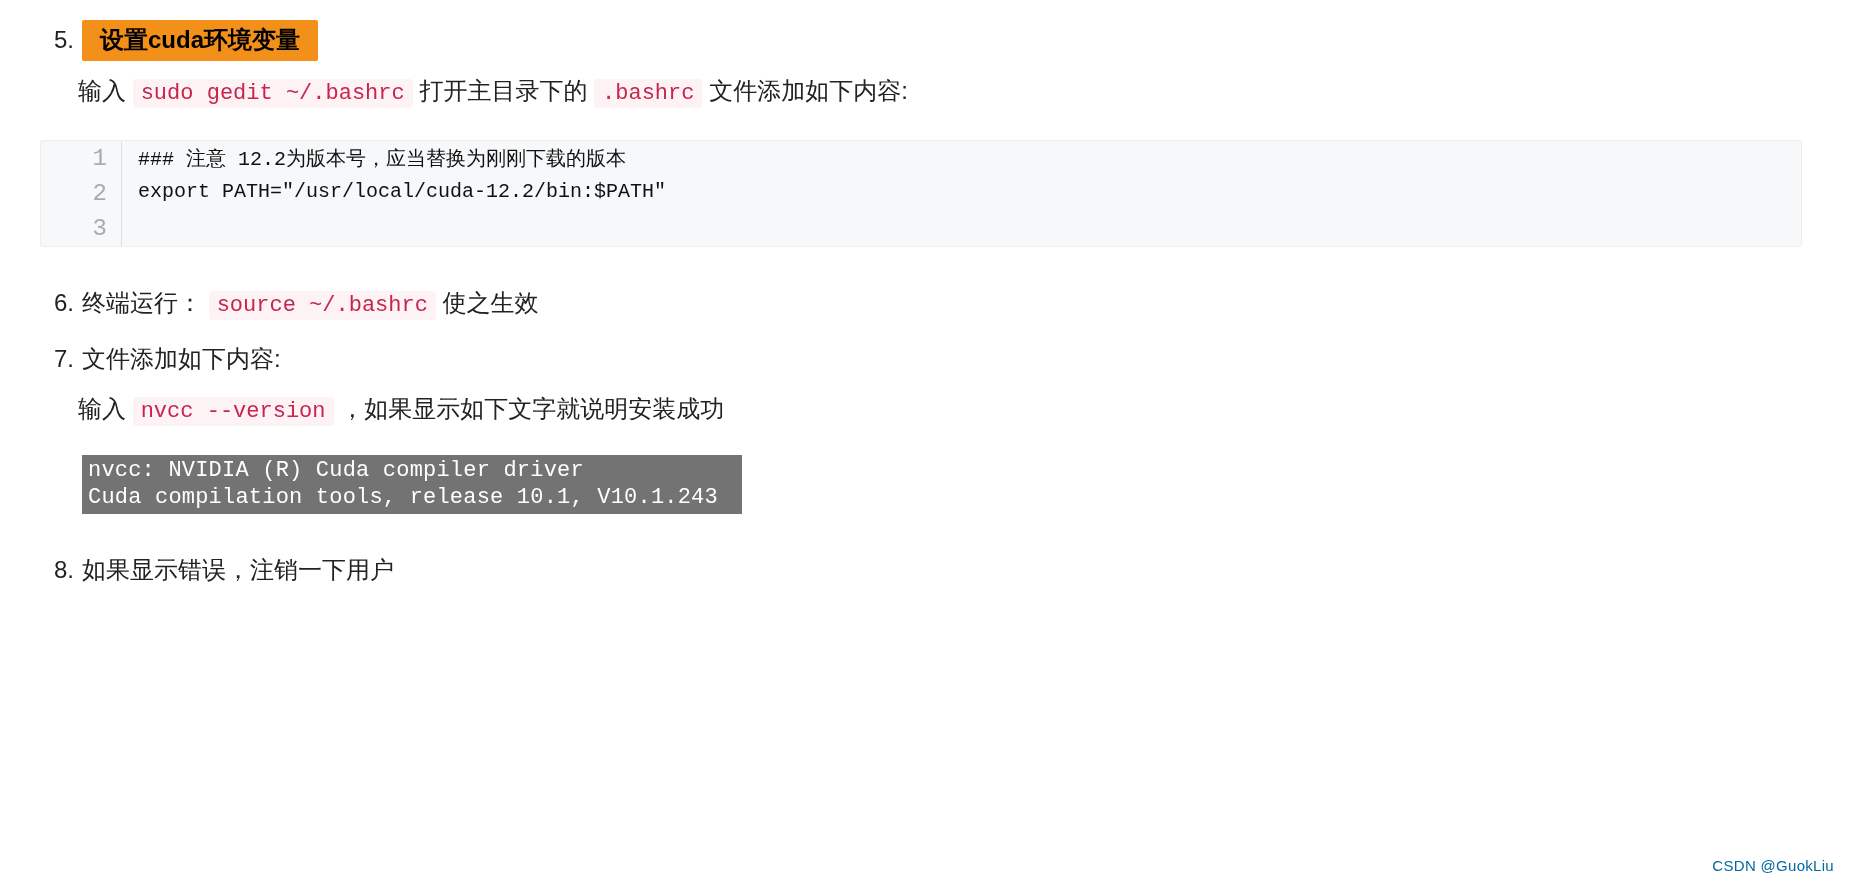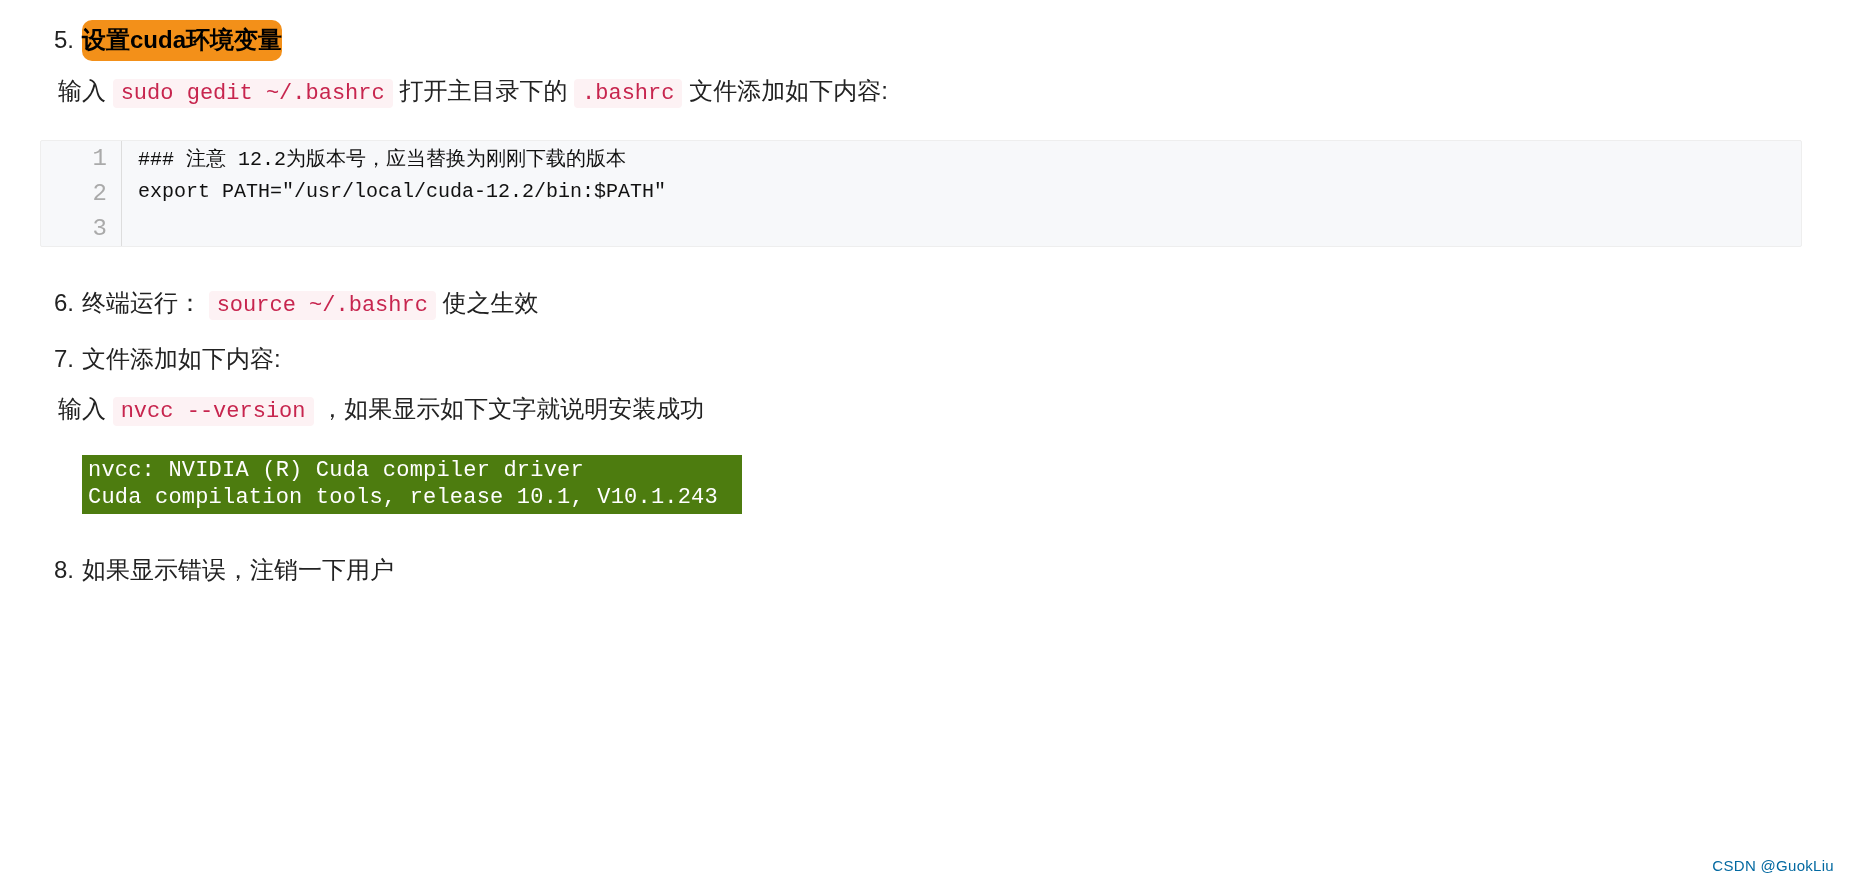--- a/index.html
+++ b/index.html
@@ -35,30 +35,30 @@
     text-align: right;
     margin-right: 8px;
     color: #222;
     flex: 0 0 auto;
   }
   .li-body {
     flex: 1 1 auto;
   }
   .li-sub {
     margin-top: 10px;
-    margin-left: 18px;
+    margin-left: 38px;
     font-size: 24px;
     line-height: 1.7;
   }
   .hl {
     background: #f39019;
     color: #000;
     font-weight: 700;
-    padding: 0 0;
-    border-radius: 10px;
+    padding: 0 18px;
+    border-radius: 2px;
     display: inline-block;
   }
   code.inline {
     font-family: "SFMono-Regular", Consolas, "Liberation Mono", Menlo, monospace;
     background: #fdf2f4;
     color: #c7254e;
     padding: 2px 8px;
     border-radius: 4px;
     font-size: 22px;
   }
@@ -85,21 +85,21 @@
   }
   .codeblock .code {
     padding: 4px 16px;
     font-family: Consolas, "Liberation Mono", Menlo, monospace;
     font-size: 20px;
     color: #111;
     white-space: pre;
   }
   .terminal {
     margin: 24px 0 36px 42px;
-    background: #4d7c0f;
+    background: #737373;
     color: #fff;
     font-family: Consolas, "Liberation Mono", Menlo, monospace;
     font-size: 22px;
     line-height: 1.25;
     width: 648px;
     padding: 2px 6px;
     letter-spacing: 0.2px;
   }
   .terminal .line {
     white-space: pre;

